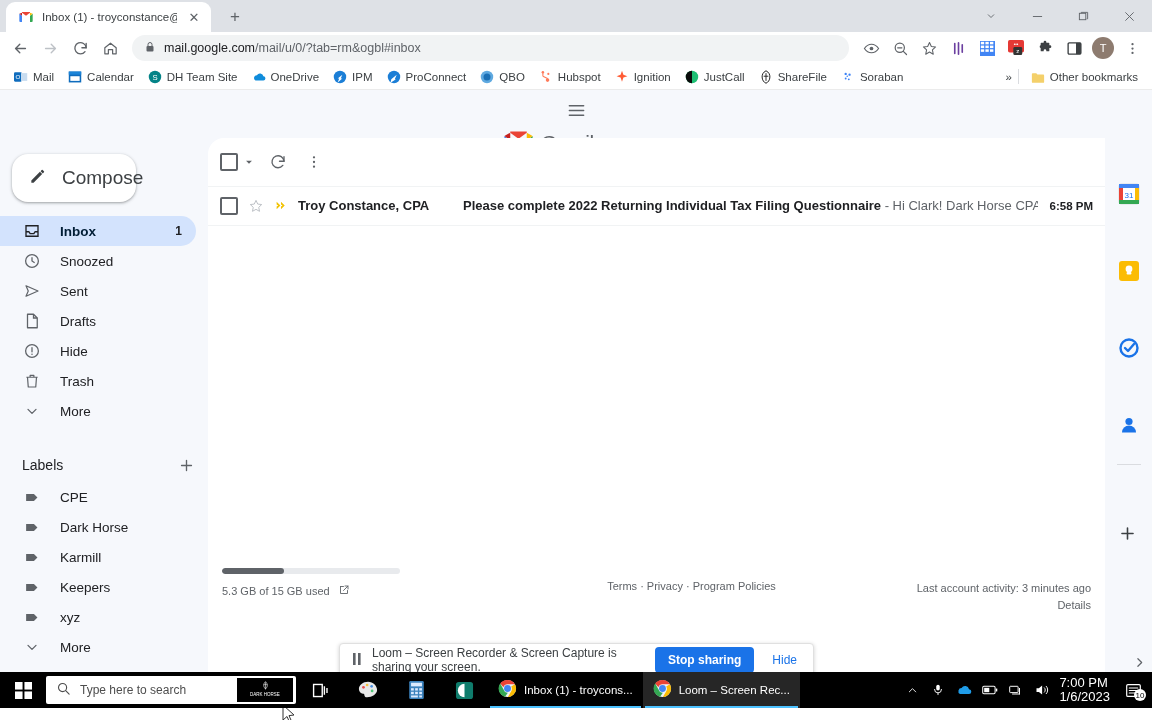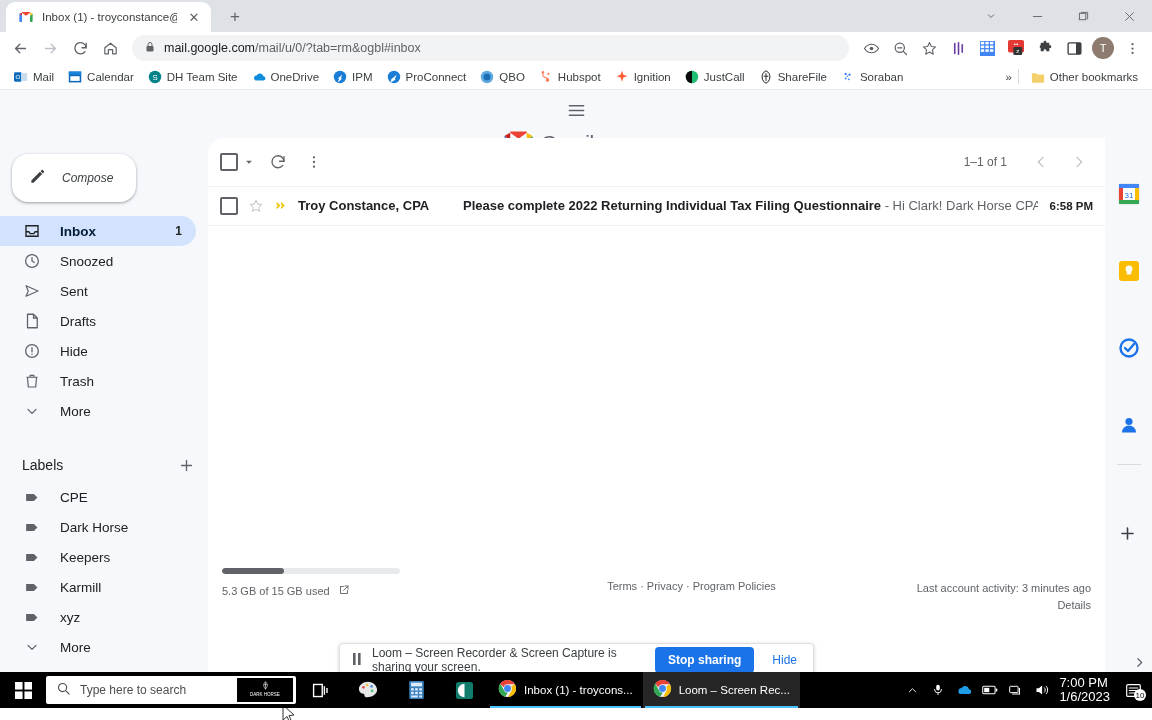--- a/index.html
+++ b/index.html
@@ -107,21 +107,21 @@
 
   
   .gm-body { display:flex; height:548px; }
   .gm-sidebar { width:208px; flex:none; padding-top:8px; }
   .compose-btn {
     display:flex; align-items:center; gap:14px;
     margin: 8px 10px 14px 12px; height:48px; width:124px;
     background:#fff; border-radius:16px; padding: 0 18px 0 16px;
     box-shadow: 0 1px 2px 0 rgba(60,64,67,.3), 0 1px 3px 1px rgba(60,64,67,.15);
   }
-  .compose-label { font-size:12px; color:#3c4043;font-style:italic; }
+  .compose-label { font-size:19px; color:#3c4043; }
   .nav-item {
     display:flex; align-items:center; height:30px; padding-left:22px;
     gap:18px; border-radius: 0 16px 16px 0; margin-right:12px;
     color:#202124;
   }
   .nav-item.active { background:#d3e3fd; }
   .nav-item.active .nav-label { font-weight:bold; color:#001d35; }
   .nav-label { font-size:13.5px; color:#202124; flex:1; }
   .nav-count { font-size:12px; color:#202124; font-weight:bold; padding-right:14px;}
   .nav-ico { width:20px; height:20px; flex:none; display:flex; align-items:center; justify-content:center; color:#5f6368;}
@@ -673,29 +673,29 @@
               </svg>
             </span>
           <span class="nav-label">Dark Horse</span>
         </div>
         <div class="nav-item">
           <span class="nav-ico">
               <svg width="17" height="17" viewBox="0 0 24 24">
                 <path d="M3 7h11l5 5-5 5H3z" fill="#5f6368"></path>
               </svg>
             </span>
-          <span class="nav-label">Keepers</span>
+          <span class="nav-label">Karmill</span>
         </div>
         <div class="nav-item">
           <span class="nav-ico">
               <svg width="17" height="17" viewBox="0 0 24 24">
                 <path d="M3 7h11l5 5-5 5H3z" fill="#5f6368"></path>
               </svg>
             </span>
-          <span class="nav-label">Karmill</span>
+          <span class="nav-label">Keepers</span>
         </div>
         <div class="nav-item">
           <span class="nav-ico">
               <svg width="17" height="17" viewBox="0 0 24 24">
                 <path d="M3 7h11l5 5-5 5H3z" fill="#5f6368"></path>
               </svg>
             </span>
           <span class="nav-label">xyz</span>
         </div>
         <div class="nav-item">
@@ -722,33 +722,20 @@
                 <path d="M20 5v6h-6" stroke="#5f6368" stroke-width="1.8" fill="none" stroke-linecap="round" stroke-linejoin="round"></path>
               </svg>
           </span>
           <span class="tool-btn">
             <svg width="16" height="16" viewBox="0 0 24 24">
                 <circle cx="12" cy="5" r="1.7" fill="#5f6368"></circle>
                 <circle cx="12" cy="12" r="1.7" fill="#5f6368"></circle>
                 <circle cx="12" cy="19" r="1.7" fill="#5f6368"></circle>
               </svg>
           </span>
-          <div class="pager">
-            <span class="pager-text">1–1 of 1</span>
-            <span class="pager-btn">
-              <svg width="16" height="16" viewBox="0 0 24 24">
-                  <path d="M15 5l-7 7 7 7" stroke="currentColor" stroke-width="1.9" fill="none" stroke-linecap="round" stroke-linejoin="round"></path>
-                </svg>
-            </span>
-            <span class="pager-btn">
-              <svg width="16" height="16" viewBox="0 0 24 24">
-                  <path d="M9 5l7 7-7 7" stroke="currentColor" stroke-width="1.9" fill="none" stroke-linecap="round" stroke-linejoin="round"></path>
-                </svg>
-            </span>
-          </div>
         </div>
 
         <div class="mail-row">
           <span class="chk row-cell"></span>
           <span class="row-cell star" style="padding-left:10px">
             <svg width="16" height="16" viewBox="0 0 24 24">
                 <path d="M12 3.5l2.6 5.6 6 .7-4.5 4.2 1.2 6-5.3-3-5.3 3 1.2-6L3.4 9.8l6-.7z" stroke="#bdc1c6" stroke-width="1.5" fill="none" stroke-linejoin="round"></path>
               </svg>
           </span>
           <span class="row-cell imp" style="padding-left:11px">

